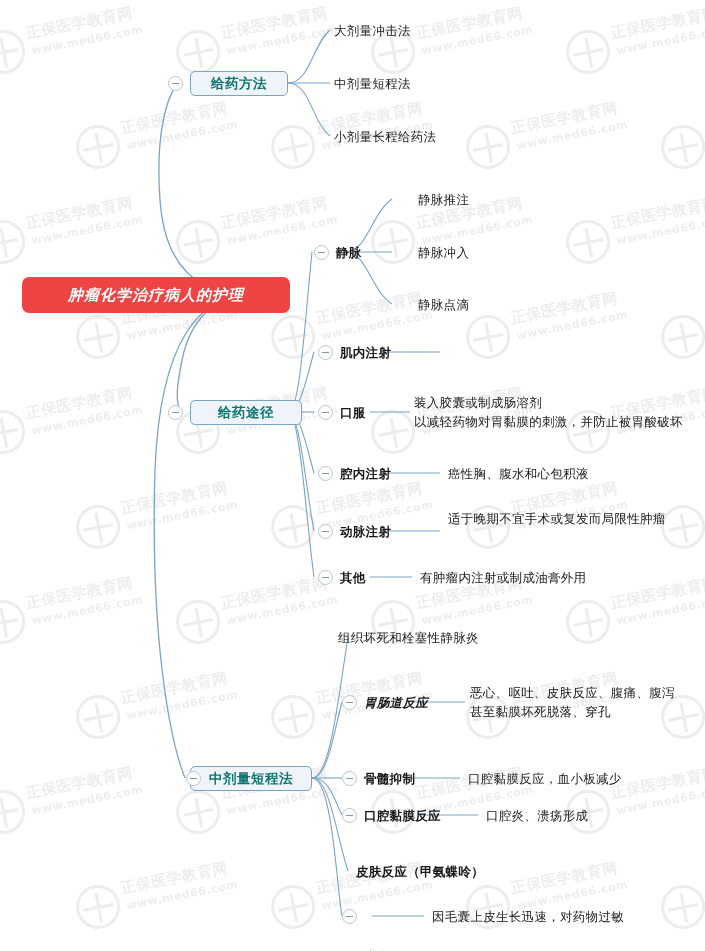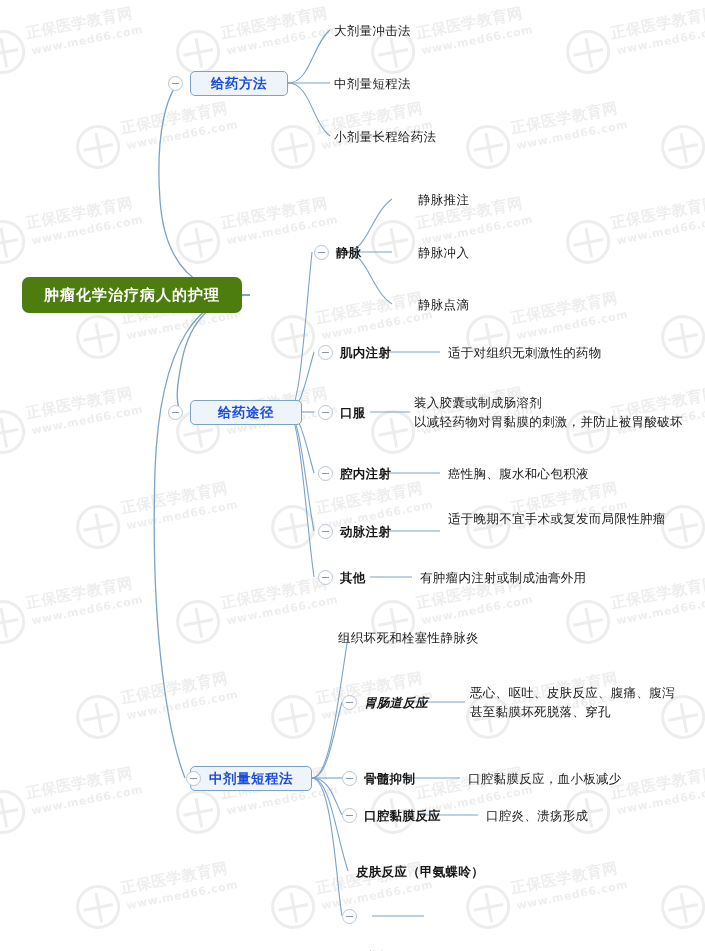--- a/index.html
+++ b/index.html
@@ -28,31 +28,32 @@
   .wm .wm-t2{position:absolute;left:50px;top:26px;font-size:11px;
       font-weight:bold;color:#dddddd;letter-spacing:.6px;white-space:nowrap;}
 
   
   #wires{position:absolute;left:0;top:0;width:705px;height:951px;z-index:2;}
 
   
   .node{position:absolute;z-index:3;box-sizing:border-box;white-space:nowrap;}
 
   .root{
-    left:22px;top:277px;width:220px;height:36px;
-    background:#4d7c0f;border-radius:7px;
+    left:22px;top:277px;width:268px;height:36px;
+    background:#ef4444;border-radius:7px;
     color:#ffffff;font-size:15px;font-weight:bold;
     display:flex;align-items:center;justify-content:center;
     letter-spacing:1px;
+    font-style:italic;
   }
 
   .branch{
     background:#eef4fa;border:1px solid #7ba3c4;border-radius:5px;
     height:25px;display:flex;align-items:center;justify-content:center;
-    font-size:13.5px;color:#1d4ed8;font-weight:bold;letter-spacing:.5px;
+    font-size:13.5px;color:#0f766e;font-weight:bold;letter-spacing:.5px;
   }
 
   .leaf{font-size:12.5px;color:#171717;line-height:17px;letter-spacing:.3px;}
   .leaf.bold{font-weight:bold;}
   .desc{font-size:12.5px;color:#171717;line-height:18px;letter-spacing:.3px;}
 
   
   .toggle{position:absolute;z-index:4;width:15px;height:15px;border-radius:50%;
     border:1px solid #b9c6d3;background:#ffffff;box-sizing:border-box;}
   .toggle:after{content:"";position:absolute;left:3px;top:6px;width:7px;height:1px;
@@ -322,21 +323,20 @@
 
   <div class="toggle" style="left:314px;top:245px;"></div>
   <div class="node leaf bold" style="left:336px;top:244px;">静脉</div>
 
   <div class="node leaf" style="left:418px;top:191px;">静脉推注</div>
   <div class="node leaf" style="left:418px;top:244px;">静脉冲入</div>
   <div class="node leaf" style="left:418px;top:296px;">静脉点滴</div>
 
   <div class="toggle" style="left:318px;top:345px;"></div>
   <div class="node leaf bold" style="left:340px;top:344px;">肌内注射</div>
-  <div class="node desc" style="left:448px;top:344px;">适于对组织无刺激性的药物</div>
 
   <div class="toggle" style="left:318px;top:405px;"></div>
   <div class="node leaf bold" style="left:340px;top:404px;">口服</div>
   <div class="node desc" style="left:414px;top:394px;">装入胶囊或制成肠溶剂</div>
   <div class="node desc" style="left:414px;top:413px;">以减轻药物对胃黏膜的刺激，并防止被胃酸破坏</div>
 
   <div class="toggle" style="left:318px;top:466px;"></div>
   <div class="node leaf bold" style="left:340px;top:465px;">腔内注射</div>
   <div class="node desc" style="left:448px;top:465px;">癌性胸、腹水和心包积液</div>
 
@@ -363,14 +363,15 @@
   <div class="node desc" style="left:468px;top:770px;">口腔黏膜反应，血小板减少</div>
 
   <div class="toggle" style="left:342px;top:808px;"></div>
   <div class="node leaf bold" style="left:364px;top:807px;">口腔黏膜反应</div>
   <div class="node desc" style="left:486px;top:807px;">口腔炎、溃疡形成</div>
 
   <div class="node leaf bold" style="left:356px;top:863px;">皮肤反应（甲氨蝶呤）</div>
 
   <div class="toggle" style="left:342px;top:909px;"></div>
   <div class="node leaf bold" style="left:364px;top:948px;">脱发</div>
+  <div class="node desc" style="left:432px;top:908px;">因毛囊上皮生长迅速，对药物过敏</div>
 
 </div>
 
 </body></html>

